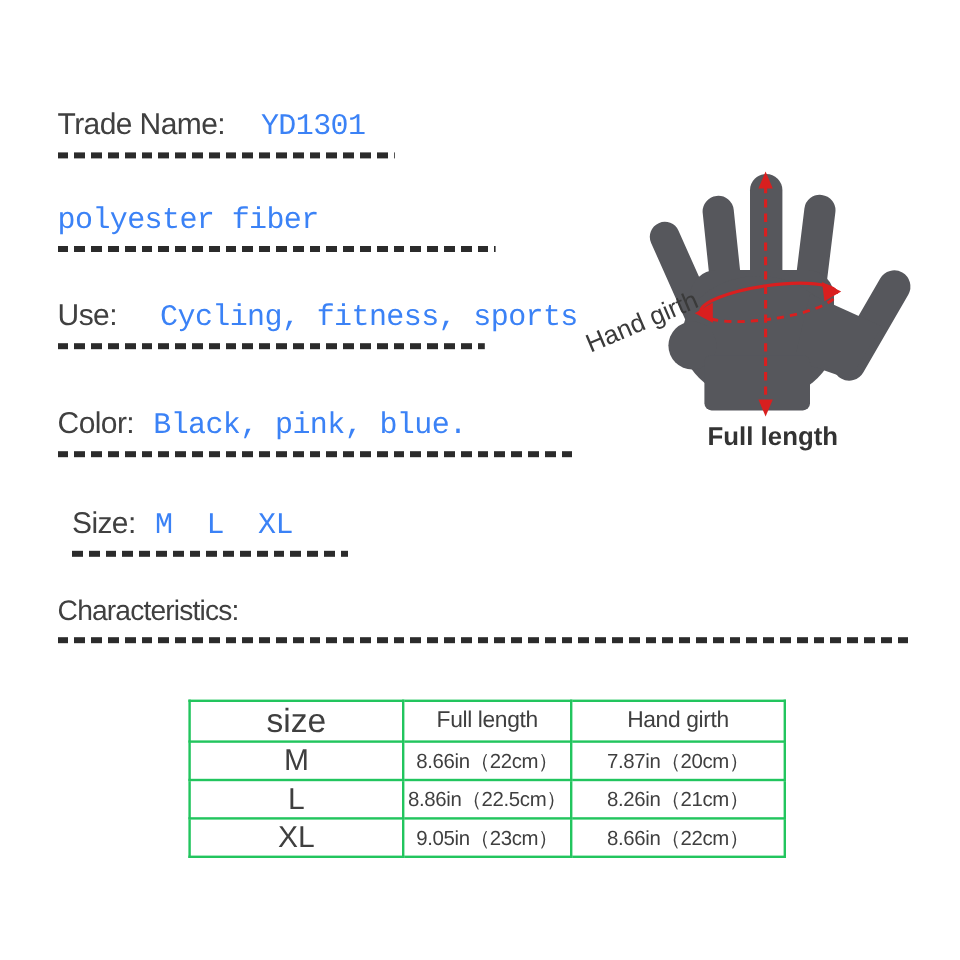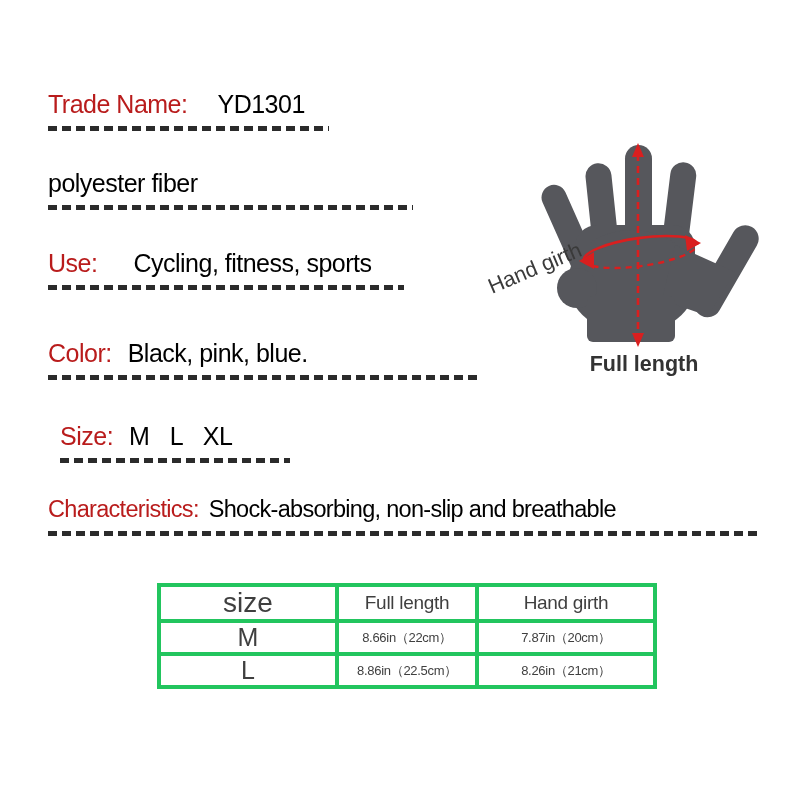--- a/index.html
+++ b/index.html
@@ -3,47 +3,47 @@
 <meta charset="utf-8">
 <style>
   html,body{margin:0;padding:0;background:#ffffff;}
   .page{
     position:relative;width:800px;height:800px;background:#ffffff;overflow:hidden;
     font-family:"Liberation Sans", sans-serif;color:#3c3c3c;
   }
   
   .spec{position:absolute;left:48px;}
   .spec-line{display:flex;align-items:baseline;font-size:25px;letter-spacing:-0.5px;line-height:33px;white-space:pre;}
-  .spec-line .label{color:#b91c1c;}
-  .spec-line .value{color:#000000;}
+  .spec-line .label{color:#404040;}
+  .spec-line .value{color:#3b82f6;font-family:Liberation Mono, monospace;}
   .dash{height:5px;margin-top:5px;
     background:repeating-linear-gradient(to right,#2b2b2b 0 9px,transparent 9px 14px);}
   .s1{top:88px;}  .s1 .value{margin-left:30px;} .s1 .dash{width:281px;}
   .s2{top:167px;} .s2 .value{margin-left:0;} .s2 .dash{width:365px;}
   .s3{top:247px;} .s3 .value{margin-left:36px;} .s3 .dash{width:356px;}
   .s4{top:337px;} .s4 .value{margin-left:16px;} .s4 .dash{width:430px;}
   .s5{top:420px;margin-left:12px;} .s5 .value{margin-left:16px;word-spacing:14px;text-align:center;} .s5 .dash{width:230px;}
-  .s6{top:493px;} .s6 .spec-line{font-size:23.5px;letter-spacing:-0.7px;} .s6 .value{margin-left:10px;} .s6 .dash{width:712px;}
+  .s6{top:493px;} .s6 .spec-line{font-size:23.5px;letter-spacing:-0.7px;align-items:flex-end;} .s6 .value{margin-left:10px;} .s6 .dash{width:712px;}
   
   .glove{position:absolute;left:480px;top:130px;width:310px;height:250px;margin:0;}
   
   table.size-table{
     position:absolute;left:157px;top:583px;width:496px;
     border-collapse:collapse;table-layout:fixed;
   }
   table.size-table td,table.size-table th{
-    border:4px solid #22c55e;text-align:center;vertical-align:middle;
+    border:2px solid #22c55e;text-align:center;vertical-align:middle;
     padding:0;color:#3f3f3f;font-weight:400;overflow:hidden;white-space:nowrap;
   }
   col.c-size{width:178px;} col.c-full{width:140px;} col.c-girth{width:178px;}
   tr.hdr{height:33px;} tr.row{height:32px;}
   th.size-hd{font-size:28px;font-weight:400;color:#333;}
   th.meas-hd{font-size:19px;font-weight:700;color:#333;letter-spacing:-0.3px;}
   td.size-cell{font-size:25px;color:#3a3a3a;}
-  td.meas-cell{font-size:13px;letter-spacing:-0.3px;}
+  td.meas-cell{font-size:17px;letter-spacing:-0.3px;}
 </style>
 </head>
 <body>
 
 <div class="page">
 
   <div class="spec s1">
     <div class="spec-line">
       <span class="label">Trade Name:</span>
       <span class="value">YD1301</span>
@@ -78,21 +78,20 @@
     <div class="spec-line">
       <span class="label">Size:</span>
       <span class="value">M L XL</span>
     </div>
     <div class="dash"></div>
   </div>
 
   <div class="spec s6">
     <div class="spec-line">
       <span class="label">Characteristics:</span>
-      <span class="value">Shock-absorbing, non-slip and breathable</span>
     </div>
     <div class="dash"></div>
   </div>
 
   <figure class="glove">
     <svg width="310" height="250" viewBox="0 0 310 250" xmlns="http://www.w3.org/2000/svg">
       <g fill="#56575c">
 
         <rect x="76" y="52" width="25" height="96" rx="12.5" transform="rotate(-24 88 100)"></rect>
 
@@ -142,16 +141,21 @@
       <tr class="row">
         <td class="size-cell">M</td>
         <td class="meas-cell">8.66in（22cm）</td>
         <td class="meas-cell">7.87in（20cm）</td>
       </tr>
       <tr class="row">
         <td class="size-cell">L</td>
         <td class="meas-cell">8.86in（22.5cm）</td>
         <td class="meas-cell">8.26in（21cm）</td>
       </tr>
+      <tr class="row">
+        <td class="size-cell">XL</td>
+        <td class="meas-cell">9.05in（23cm）</td>
+        <td class="meas-cell">8.66in（22cm）</td>
+      </tr>
     </tbody>
   </table>
 
 </div>
 
 </body></html>

